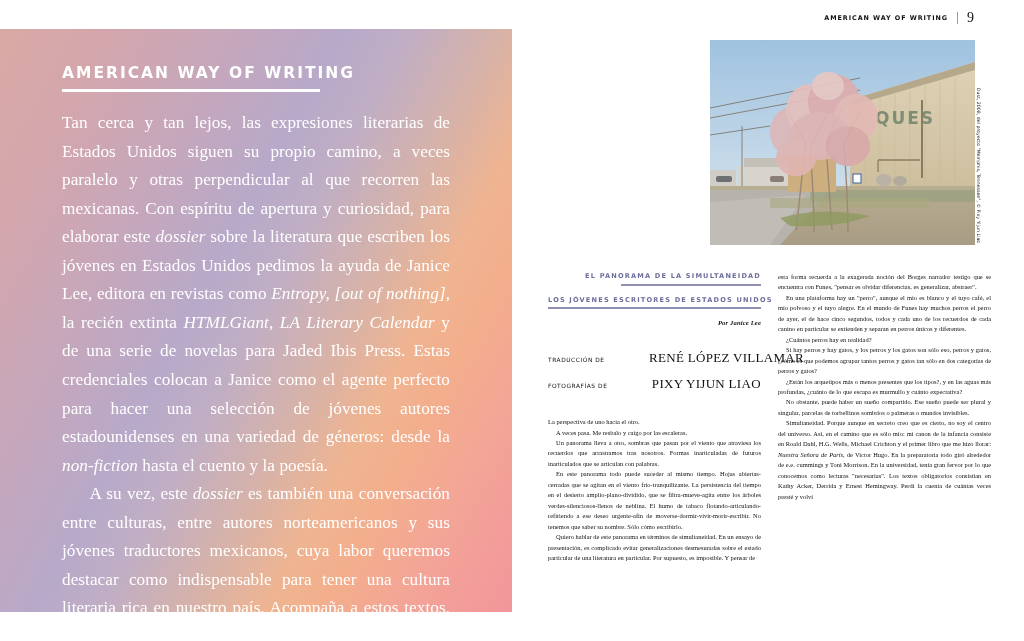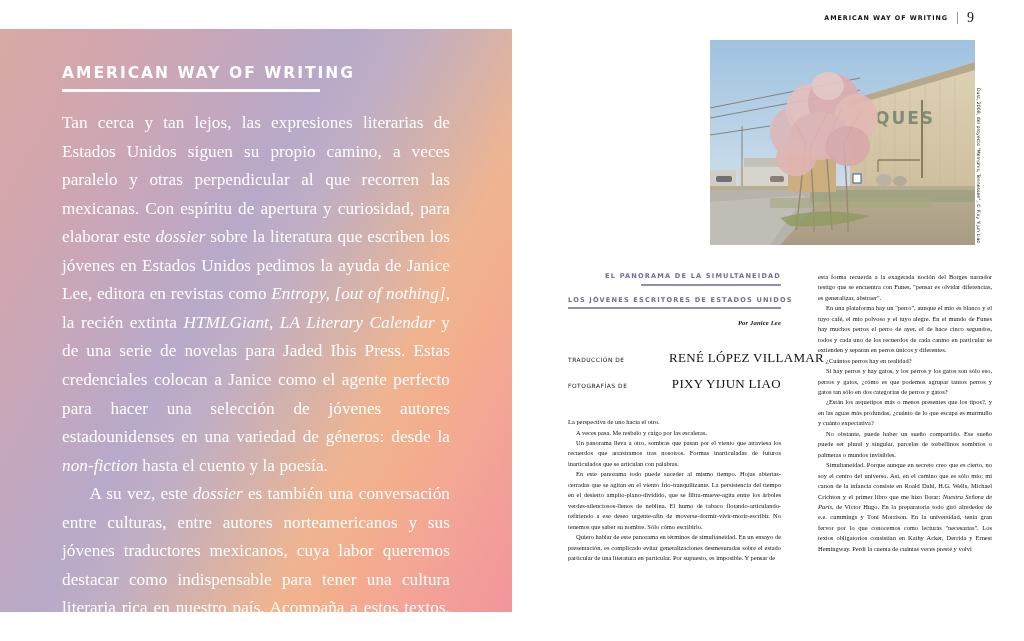--- a/index.html
+++ b/index.html
@@ -84,21 +84,21 @@
     transform:rotate(90deg);
     font-family:"DejaVu Sans", sans-serif;
     font-size:4.6px;line-height:1.45;letter-spacing:.05px;color:#222;
     white-space:nowrap;
   }
 
   .cols{
     position:absolute;left:36px;top:272px;width:444px;height:340px;
     display:flex;gap:17px;
   }
-  .col{width:213px;margin-left:20px;}
+  .col{width:213px;}
 
   .kick-block{margin-bottom:14px;}
   .kick-line{
     font-family:"DejaVu Sans", sans-serif;
     font-weight:700;font-size:6.6px;letter-spacing:1.18px;
     color:#6d6d9c;text-align:right;white-space:nowrap;
   }
   .kick-line.wide{text-align:left;}
   .rule-purple{height:2.2px;background:#8f8fb4;margin:3.5px 0 10px 0;}
   .rule-purple.r1{width:140px;margin-left:73px;}

